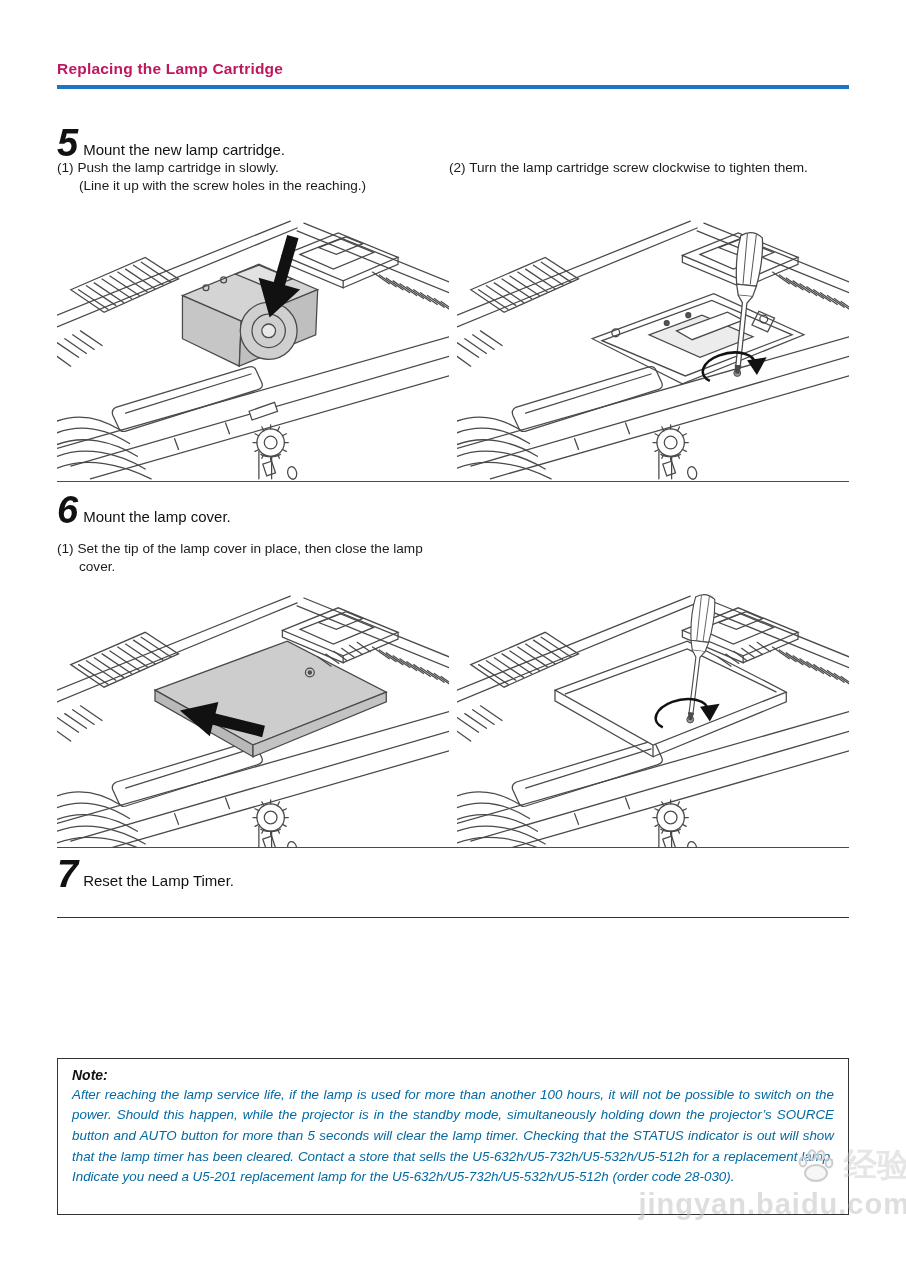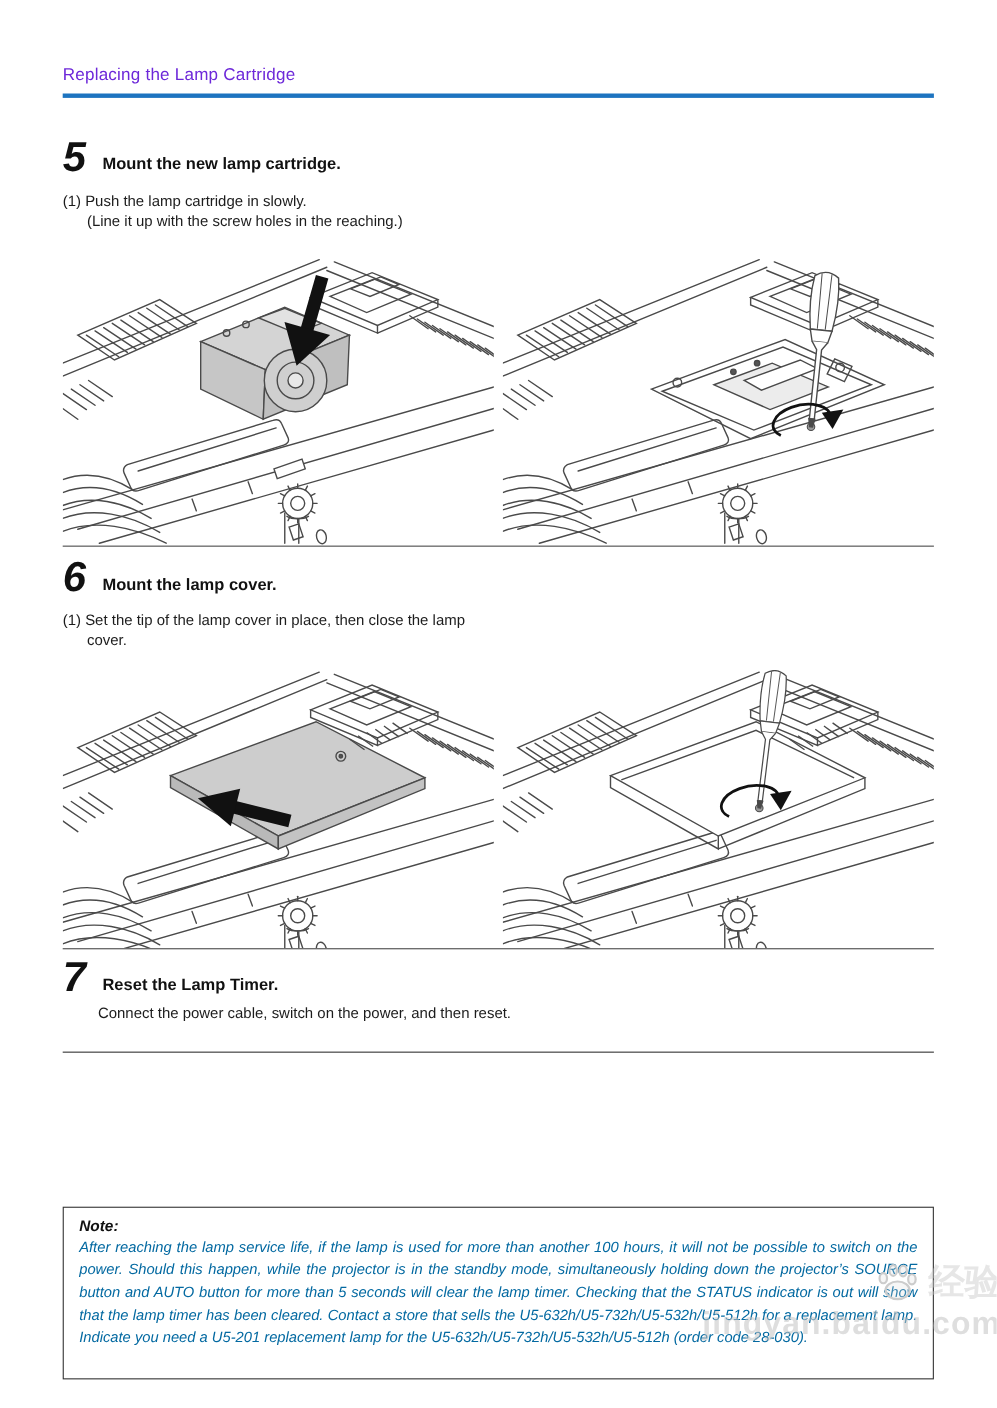--- a/index.html
+++ b/index.html
@@ -4,29 +4,29 @@
 <style>
   html,body { margin:0; padding:0; }
   body {
     width:906px; height:1280px; background:#ffffff; position:relative;
     font-family:"Liberation Sans", sans-serif; color:#1c1c1c; overflow:hidden;
   }
   .page { position:absolute; left:57px; top:0; width:792px; }
 
   
   .doc-header { margin-top:60px; }
-  .doc-title { font-size:15.5px; font-weight:normal; letter-spacing:.2px; color:#6d28d9; }
+  .doc-title { font-size:15.5px; font-weight:bold; letter-spacing:.2px; color:#be185d; }
   .accent-rule { height:4px; background:#1d74c0; margin-top:7px; }
 
   
   .step-head { display:flex; align-items:flex-start; }
   .step-num { font-size:38px; font-weight:bold; font-style:italic; line-height:.85; letter-spacing:-2px; color:#111; }
-  .step-title { font-size:15px; font-weight:bold; margin-left:17px; margin-top:14px; color:#111;text-align:center; }
-
-  .cols { display:flex; margin-top:15px; }
+  .step-title { font-size:15px; font-weight:normal; margin-left:7px; margin-top:14px; color:#111;text-align:center; }
+
+  .cols { display:flex; }
   .col-l { width:385px; }
   .col-r { width:400px; margin-left:7px; }
   .item { font-size:13.6px; line-height:1.32; padding-left:22px; text-indent:-22px; }
   .item .sub { text-indent:0; display:block; }
   .just { text-align:justify; }
 
   
   .figs { display:flex; margin-top:22px; border-bottom:1.6px solid #4a4a4a; }
   .fig { width:392px; height:264px; overflow:hidden; }
   .fig + .fig { margin-left:8px; }
@@ -162,20 +162,26 @@
       <span class="step-title">Mount the new lamp cartridge.</span>
     </div>
     <div class="cols">
       <div class="col-l">
         <div class="item">
           <span>(1)</span>
           <span>Push the lamp cartridge in slowly.</span>
           <span class="sub">(Line it up with the screw holes in the reaching.)</span>
         </div>
       </div>
+      <div class="col-r">
+        <div class="item just">
+          <span>(2)</span>
+          <span>Turn the lamp cartridge screw clockwise to tighten them.</span>
+        </div>
+      </div>
     </div>
 
     <div class="figs">
 
       <div class="fig">
         <svg width="392" height="264" viewBox="0 0 400 265">
           <use href="#proj-base"></use>
           <g stroke="#4a4a4a" stroke-width="1.3">
             <path d="M128 78 L206 46 L266 72 L188 104 Z" fill="#d4d4d4"></path>
             <path d="M128 78 L188 104 L186 150 L128 122 Z" fill="#c6c6c6"></path>
@@ -286,21 +292,20 @@
       </div>
     </div>
   </div>
 
   <div class="step" style="margin-top:10px">
     <div class="step-head">
       <span class="step-num">7</span>
       <span class="step-title">Reset the Lamp Timer.</span>
     </div>
     <div class="step7-body">
-      <div class="p1">Connect the power cable, switch on the power, and then reset.</div>
     </div>
     <hr class="sep">
   </div>
 
   <div class="note-box">
     <div class="note-label">Note:</div>
     <div class="note-text">After reaching the lamp service life, if the lamp is used for more than another 100 hours, it will not be possible to switch on the power. Should this happen, while the projector is in the standby mode, simultaneously holding down the projector’s SOURCE button and AUTO button for more than 5 seconds will clear the lamp timer. Checking that the STATUS indicator is out will show that the lamp timer has been cleared. Contact a store that sells the U5-632h/U5-732h/U5-532h/U5-512h for a replacement lamp. Indicate you need a U5-201 replacement lamp for the U5-632h/U5-732h/U5-532h/U5-512h (order code 28-030).</div>
   </div>
 
 </div>

